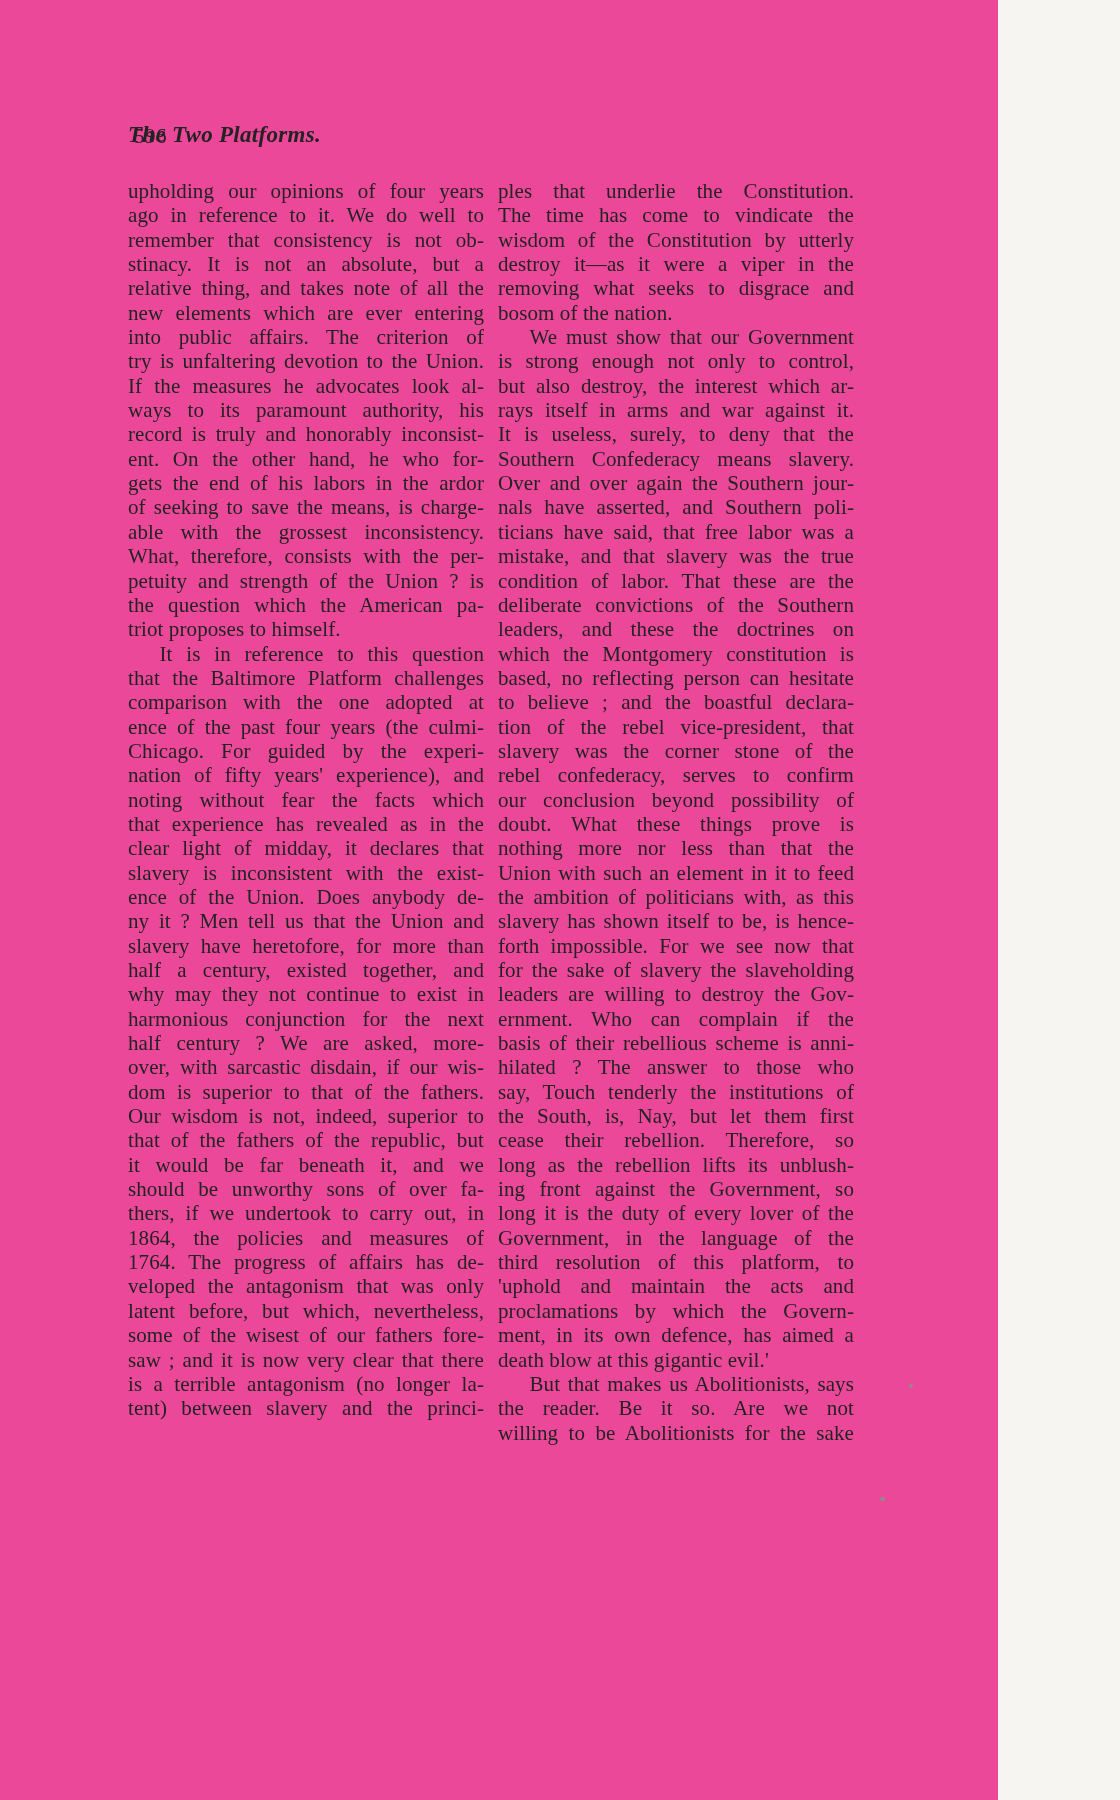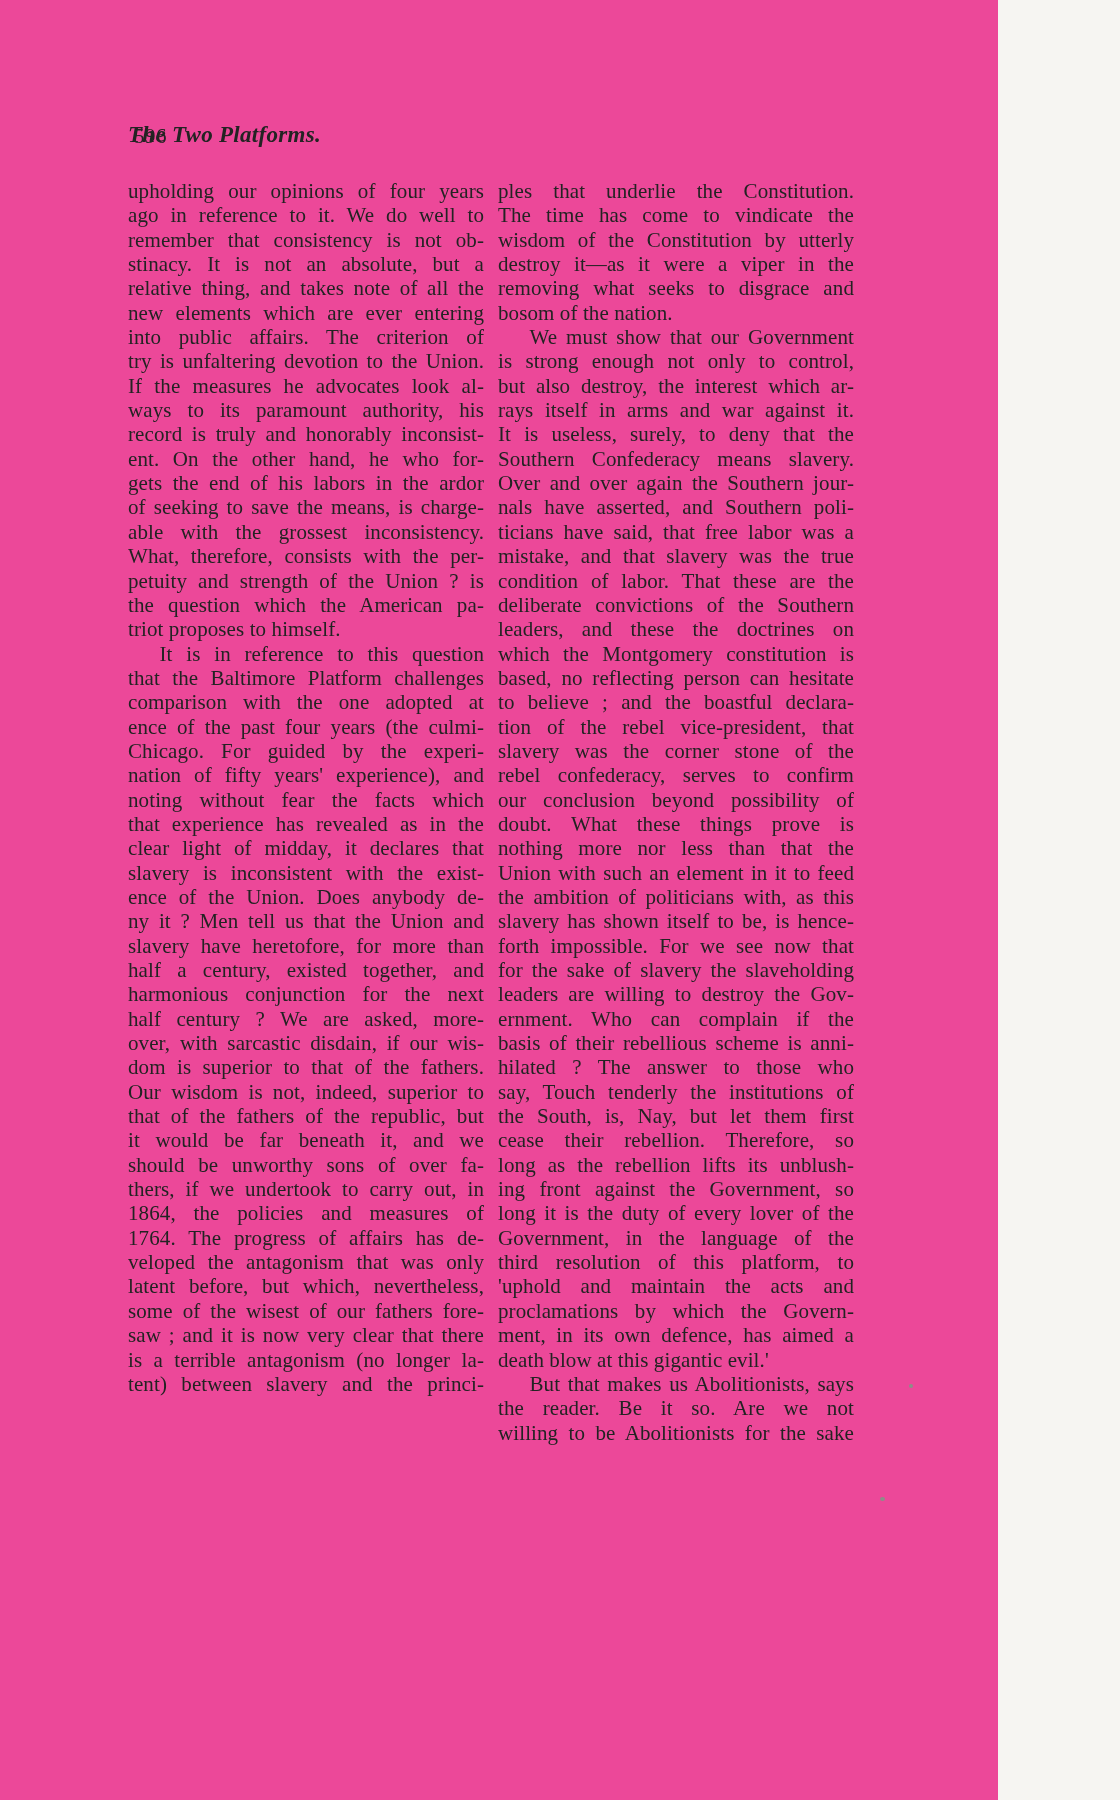--- a/index.html
+++ b/index.html
@@ -111,20 +111,21 @@
         <div class="line">Chicago.  For guided by the experi-</div>
         <div class="line">nation of fifty years' experience), and</div>
         <div class="line">noting without fear the facts which</div>
         <div class="line">that experience has revealed as in the</div>
         <div class="line">clear light of midday, it declares that</div>
         <div class="line">slavery is inconsistent with the exist-</div>
         <div class="line">ence of the Union.  Does anybody de-</div>
         <div class="line">ny it ?  Men tell us that the Union and</div>
         <div class="line">slavery have heretofore, for more than</div>
         <div class="line">half a century, existed together, and</div>
+        <div class="line">why may they not continue to exist in</div>
         <div class="line">harmonious conjunction for the next</div>
         <div class="line">half century ?  We are asked, more-</div>
         <div class="line">over, with sarcastic disdain, if our wis-</div>
         <div class="line">dom is superior to that of the fathers.</div>
         <div class="line">Our wisdom is not, indeed, superior to</div>
         <div class="line">that of the fathers of the republic, but</div>
         <div class="line">it would be far beneath it, and we</div>
         <div class="line">should be unworthy sons of over fa-</div>
         <div class="line">thers, if we undertook to carry out, in</div>
         <div class="line">1864, the policies and measures of</div>

